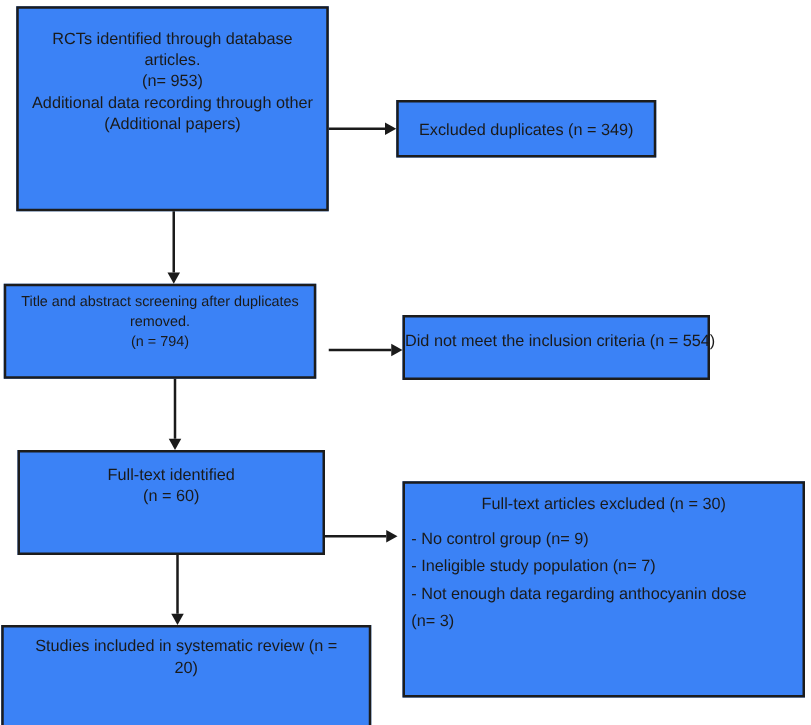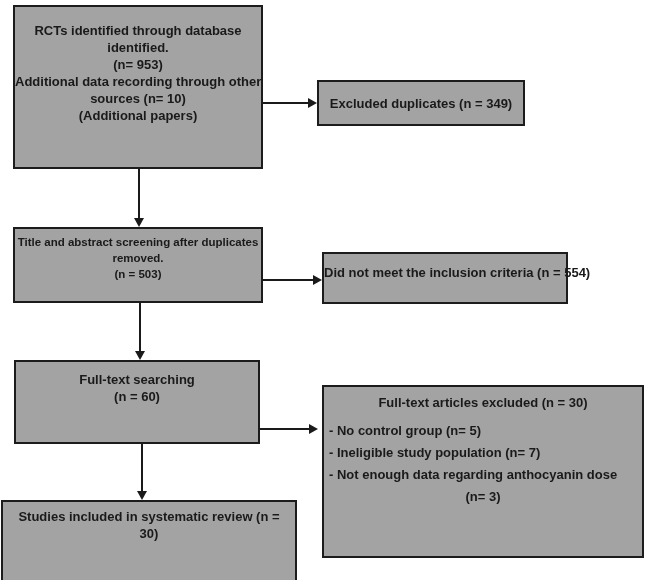--- a/index.html
+++ b/index.html
@@ -12,42 +12,41 @@
     width: 649px;
     height: 580px;
     background: #ffffff;
     font-family: "Liberation Sans", "DejaVu Sans", sans-serif;
     color: #1a1a1a;
     overflow: hidden;
   }
   .box {
     position: absolute;
     border: 2px solid #1c1c1c;
-    background: #a3a3a3;
+    background: #3b82f6;
     box-sizing: border-box;
     font-size: 13px;
     line-height: 17px;
     text-align: center;
-    font-weight: bold;
   }
   .ln {
     white-space: nowrap;
   }
   
   .b-ident { left: 13px;  top: 5px;   width: 250px; height: 164px; padding-top: 15px; }
   .b-excl  { left: 317px; top: 80px;  width: 208px; height: 46px;  display: flex; align-items: center; justify-content: center; }
-  .b-scr   { left: 13px;  top: 227px; width: 250px; height: 76px;  padding-top: 5px; font-size: 11.5px; line-height: 16px; }
+  .b-scr   { left: 3px;  top: 227px; width: 250px; height: 76px;  padding-top: 5px; font-size: 11.5px; line-height: 16px; }
   .b-dnm   { left: 322px; top: 252px; width: 246px; height: 52px;  padding-top: 10px; }
   .b-fta   { left: 14px;  top: 360px; width: 246px; height: 84px;  padding-top: 9px; }
   .b-fte   { left: 322px; top: 385px; width: 322px; height: 173px; padding: 7px 5px 0 5px; }
   .b-inc   { left: 1px;   top: 500px; width: 296px; height: 96px;  padding-top: 6px; }
 
   .b-fte .heading { text-align: center; margin-bottom: 9px; }
   .b-fte .item    { text-align: left; line-height: 22px; }
-  .b-fte .item-cont { text-align: center; line-height: 22px; }
+  .b-fte .item-cont { text-align: left; line-height: 22px; }
 
   
   .varrow {
     position: absolute;
     width: 2px;
     background: #1a1a1a;
   }
   .varrow::after {
     content: "";
     position: absolute;
@@ -80,57 +79,56 @@
   .a-h2 { left: 263px; top: 279px; width: 50px; }
   .a-h3 { left: 260px; top: 428px; width: 49px; }
 </style>
 </head>
 <body>
 
 <div class="canvas">
 
   <div class="box b-ident">
     <div class="ln">RCTs identified through database</div>
-    <div class="ln">identified.</div>
+    <div class="ln">articles.</div>
     <div class="ln">(n= 953)</div>
     <div class="ln">Additional data recording through other</div>
-    <div class="ln">sources (n= 10)</div>
     <div class="ln">(Additional papers)</div>
   </div>
 
   <div class="box b-excl">
     <div class="ln">Excluded duplicates (n = 349)</div>
   </div>
 
   <div class="box b-scr">
     <div class="ln">Title and abstract screening after duplicates</div>
     <div class="ln">removed.</div>
-    <div class="ln">(n = 503)</div>
+    <div class="ln">(n = 794)</div>
   </div>
 
   <div class="box b-dnm">
     <div class="ln">Did not meet the inclusion criteria (n = 554)</div>
   </div>
 
   <div class="box b-fta">
-    <div class="ln">Full-text searching</div>
+    <div class="ln">Full-text identified</div>
     <div class="ln">(n = 60)</div>
   </div>
 
   <div class="box b-fte">
     <div class="ln heading">Full-text articles excluded (n = 30)</div>
-    <div class="ln item">- No control group (n= 5)</div>
+    <div class="ln item">- No control group (n= 9)</div>
     <div class="ln item">- Ineligible study population (n= 7)</div>
     <div class="ln item">- Not enough data regarding anthocyanin dose</div>
     <div class="ln item-cont">(n= 3)</div>
   </div>
 
   <div class="box b-inc">
     <div class="ln">Studies included in systematic review (n =</div>
-    <div class="ln">30)</div>
+    <div class="ln">20)</div>
   </div>
 
   <div class="varrow a-v1"></div>
   <div class="varrow a-v2"></div>
   <div class="varrow a-v3"></div>
   <div class="harrow a-h1"></div>
   <div class="harrow a-h2"></div>
   <div class="harrow a-h3"></div>
 
 </div>

